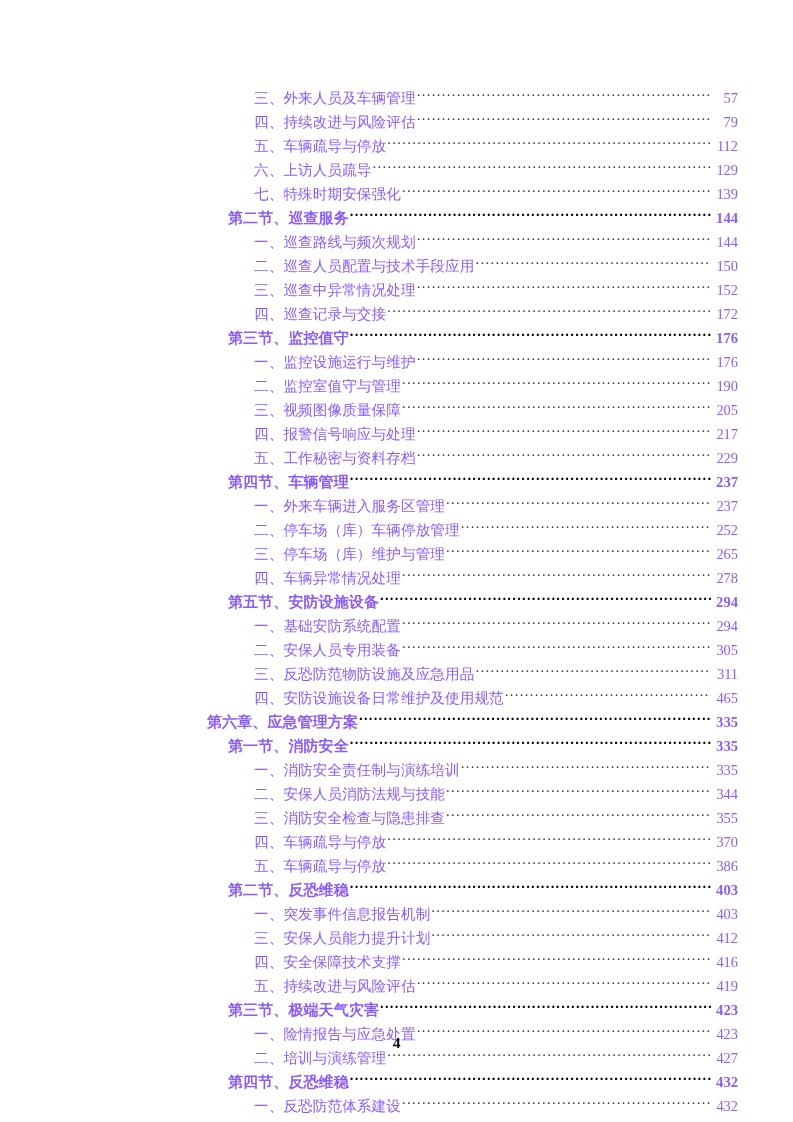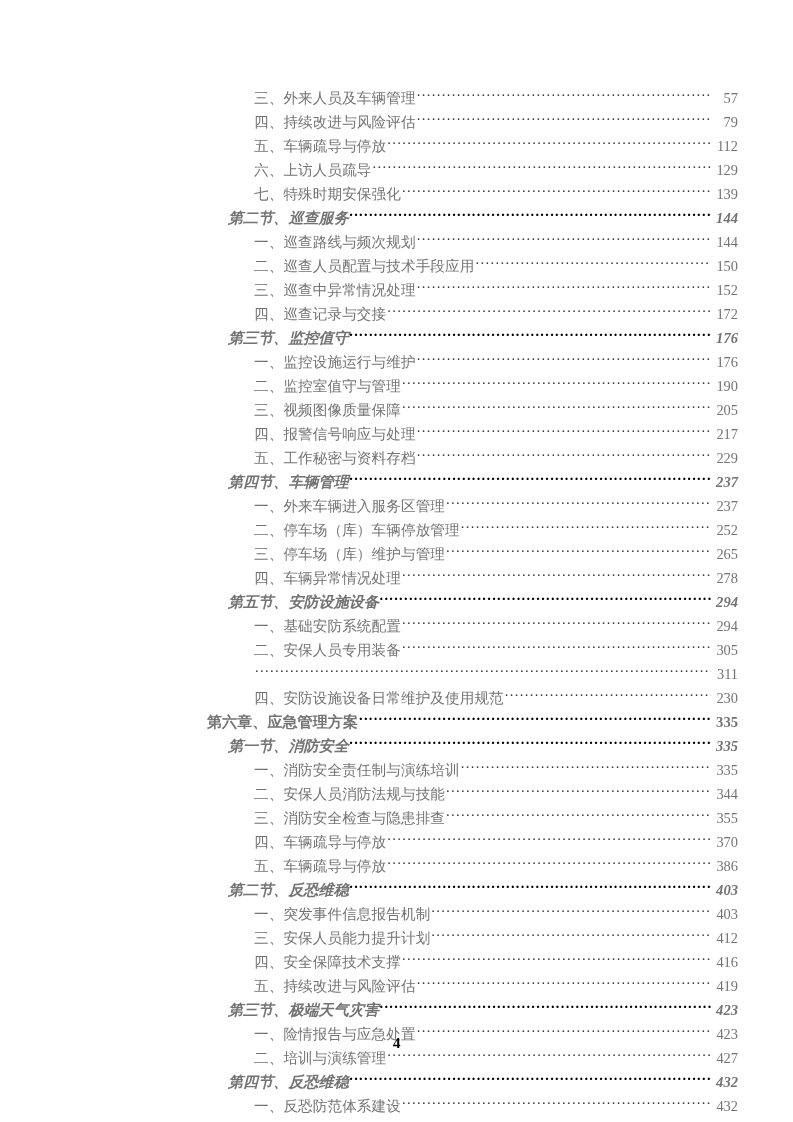--- a/index.html
+++ b/index.html
@@ -26,21 +26,21 @@
     top: 86px;
     width: 793px;
   }
   .toc-row {
     display: flex;
     align-items: baseline;
     height: 24px;
     font-size: 14.6px;
     line-height: 24px;
     white-space: nowrap;
-    color: #737373;
+    color: #8b5cf6;
   }
   .toc-row .title {
     flex: 0 0 auto;
     letter-spacing: 0.1px;
   }
   .toc-row .leader {
     flex: 1 1 auto;
     overflow: hidden;
     position: relative;
     height: 1em;
@@ -72,21 +72,20 @@
   }
   .lvl-chapter .leader::before { letter-spacing: 1.25px; font-weight: bold; color: #000; }
   .lvl-chapter .pageno { font-weight: bold; font-size: 14.6px; }
 
   
   .lvl-section {
     padding-left: 228px;
     padding-right: 55px;
     font-weight: bold;
     font-size: 15px;
-    font-style: italic;
   }
   .lvl-section .leader::before { letter-spacing: 1.25px; font-weight: bold; color: #000; }
   .lvl-section .pageno { font-weight: bold; font-size: 14.6px; }
 
   
   .lvl-item {
     padding-left: 254px;
     padding-right: 55px;
     font-weight: normal;
   }
@@ -223,27 +222,28 @@
         <span class="title">一、基础安防系统配置</span>
         <span class="leader"></span>
         <span class="pageno">294</span>
       </div>
       <div class="toc-row lvl-item">
         <span class="title">二、安保人员专用装备</span>
         <span class="leader"></span>
         <span class="pageno">305</span>
       </div>
       <div class="toc-row lvl-item">
+        <span class="title">三、反恐防范物防设施及应急用品</span>
         <span class="leader"></span>
         <span class="pageno">311</span>
       </div>
       <div class="toc-row lvl-item">
         <span class="title">四、安防设施设备日常维护及使用规范</span>
         <span class="leader"></span>
-        <span class="pageno">230</span>
+        <span class="pageno">465</span>
       </div>
       <div class="toc-row lvl-chapter">
         <span class="title">第六章、应急管理方案</span>
         <span class="leader"></span>
         <span class="pageno">335</span>
       </div>
       <div class="toc-row lvl-section">
         <span class="title">第一节、消防安全</span>
         <span class="leader"></span>
         <span class="pageno">335</span>

